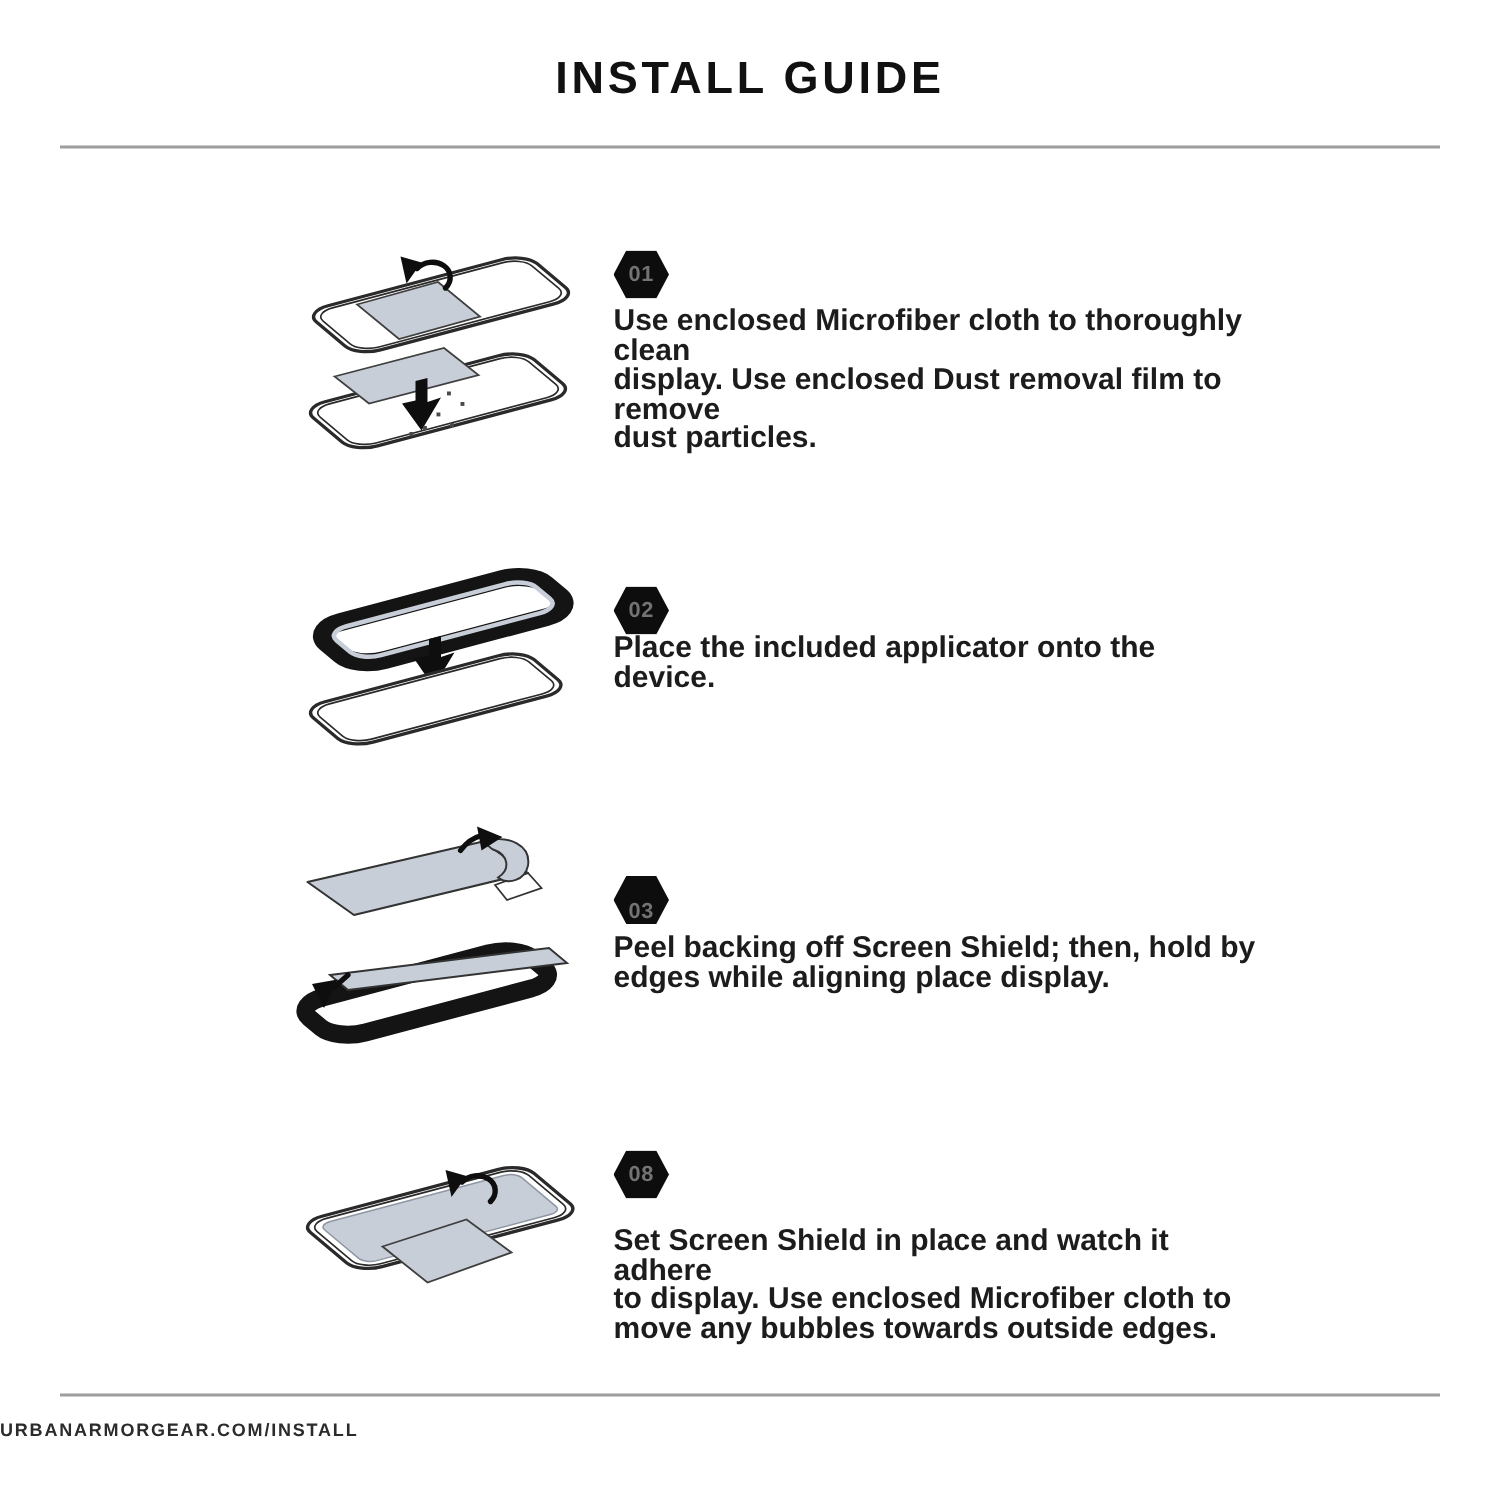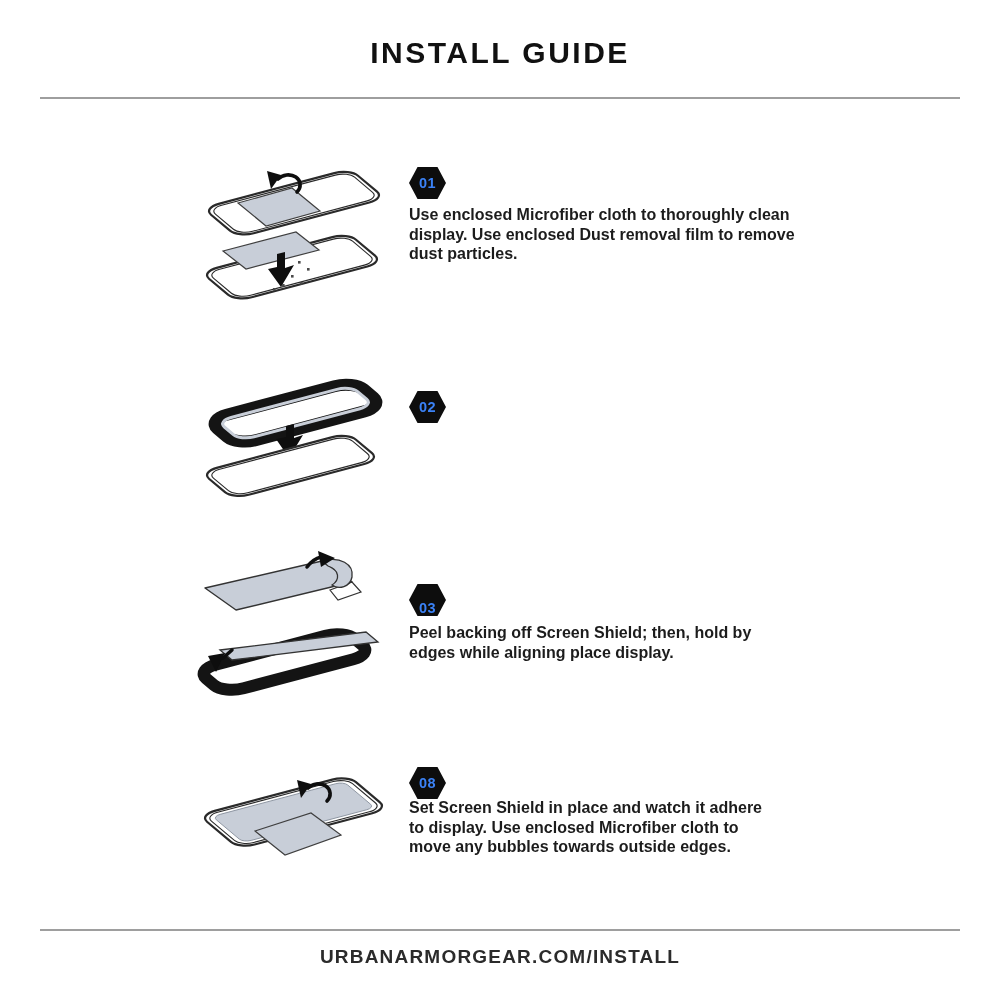--- a/index.html
+++ b/index.html
@@ -12,32 +12,32 @@
   body{font-family:"Liberation Sans","DejaVu Sans",sans-serif;}
   .page{position:relative;width:1000px;height:1000px;background:#ffffff;overflow:hidden;}
   .page-title{
     position:absolute;top:36px;left:0;width:1000px;text-align:center;
     font-size:30px;font-weight:bold;letter-spacing:2.5px;color:var(--ink);
   }
   .divider{position:absolute;left:40px;width:920px;height:2px;background:var(--divider);}
   .divider.top{top:97px;}
   .divider.bottom{top:929px;}
   .footer-url{
-    position:absolute;top:946px;left:0;width:1000px;text-align:center;
-    font-size:19px;font-weight:bold;letter-spacing:1.2px;color:#2b2b2b;
+    position:absolute;top:946px;left:0;width:1000px;
+    font-size:12px;font-weight:bold;letter-spacing:1.2px;color:#2b2b2b;
   }
   .step-badge{
     position:absolute;left:409px;width:37px;height:32px;background:#0d0d0d;
     clip-path:polygon(0% 50%,23% 0%,77% 0%,100% 50%,77% 100%,23% 100%);
     display:flex;align-items:center;justify-content:center;
-    color:#3b82f6;font-size:14.5px;font-weight:bold;letter-spacing:0.5px;
+    color:#737373;font-size:14.5px;font-weight:bold;letter-spacing:0.5px;
   }
   .step-text{
     position:absolute;left:409px;width:430px;
-    font-size:16px;line-height:19.5px;font-weight:bold;color:var(--text);
+    font-size:20px;line-height:19.5px;font-weight:bold;color:var(--text);
     white-space:pre-line;
   }
   .illus{position:absolute;}
 </style>
 </head>
 <body>
 
 <div class="page">
 
   <div class="page-title">INSTALL GUIDE</div>
@@ -84,20 +84,21 @@
     </g>
     <polygon points="101,58 109,56 109,70 118,67 104,90 91,71 101,69" fill="#0e0e0e"></polygon>
     <g transform="matrix(0.98 -0.26 0.5 0.42 16 104)">
       <rect x="0" y="0" width="150" height="64" rx="16" fill="#ffffff" stroke="#2a2a2a" stroke-width="2.2" vector-effect="non-scaling-stroke"></rect>
       <rect x="4" y="4" width="142" height="56" rx="13" fill="none" stroke="#2a2a2a" stroke-width="1.1" vector-effect="non-scaling-stroke"></rect>
     </g>
   </svg>
   <div class="step-badge" style="top:381px;margin-top:10px;">
     <span>02</span>
   </div>
+  <div class="step-text" style="top:423px;">Place the included applicator onto the device.</div>
 
   <svg class="illus" style="left:180px;top:550px;" width="220" height="165" viewBox="0 0 220 165">
 
     <polygon points="150,40 172,32 181,42 158,50" fill="#ffffff" stroke="#333333" stroke-width="1.2"></polygon>
     <polygon points="25,38 142,11 172,32 56,60" fill="#c8ced8" stroke="#333333" stroke-width="1.4" stroke-linejoin="round"></polygon>
     <path d="M 142,11 C 160,6 174,14 172,27 C 170,37 159,40 152,35 C 160,30 160,20 148,16 Z" fill="#c8ced8" stroke="#333333" stroke-width="1.3"></path>
     <g>
       <path d="M 127,17 Q 133,9 141,7" fill="none" stroke="#0e0e0e" stroke-width="3.5" stroke-linecap="round"></path>
       <polygon points="138,1 155,8 141,17" fill="#0e0e0e"></polygon>
     </g>
@@ -125,20 +126,20 @@
     </g>
     <polygon points="70,78 126,60 156,82 100,102" fill="#c8ced8" stroke="#3f3f3f" stroke-width="1.2"></polygon>
     <g>
       <path d="M 142,48 A 12,10 -10 1 0 123,35" fill="none" stroke="#0e0e0e" stroke-width="3.6" stroke-linecap="round"></path>
       <polygon points="112,27 126,31 116,45" fill="#0e0e0e"></polygon>
     </g>
   </svg>
   <div class="step-badge" style="top:767px;">
     <span>08</span>
   </div>
-  <div class="step-text" style="top:798px;">Set Screen Shield in place and watch it adhere
+  <div class="step-text" style="top:818px;">Set Screen Shield in place and watch it adhere
 to display. Use enclosed Microfiber cloth to
 move any bubbles towards outside edges.</div>
 
   <div class="divider bottom"></div>
   <div class="footer-url">URBANARMORGEAR.COM/INSTALL</div>
 
 </div>
 
 </body></html>

